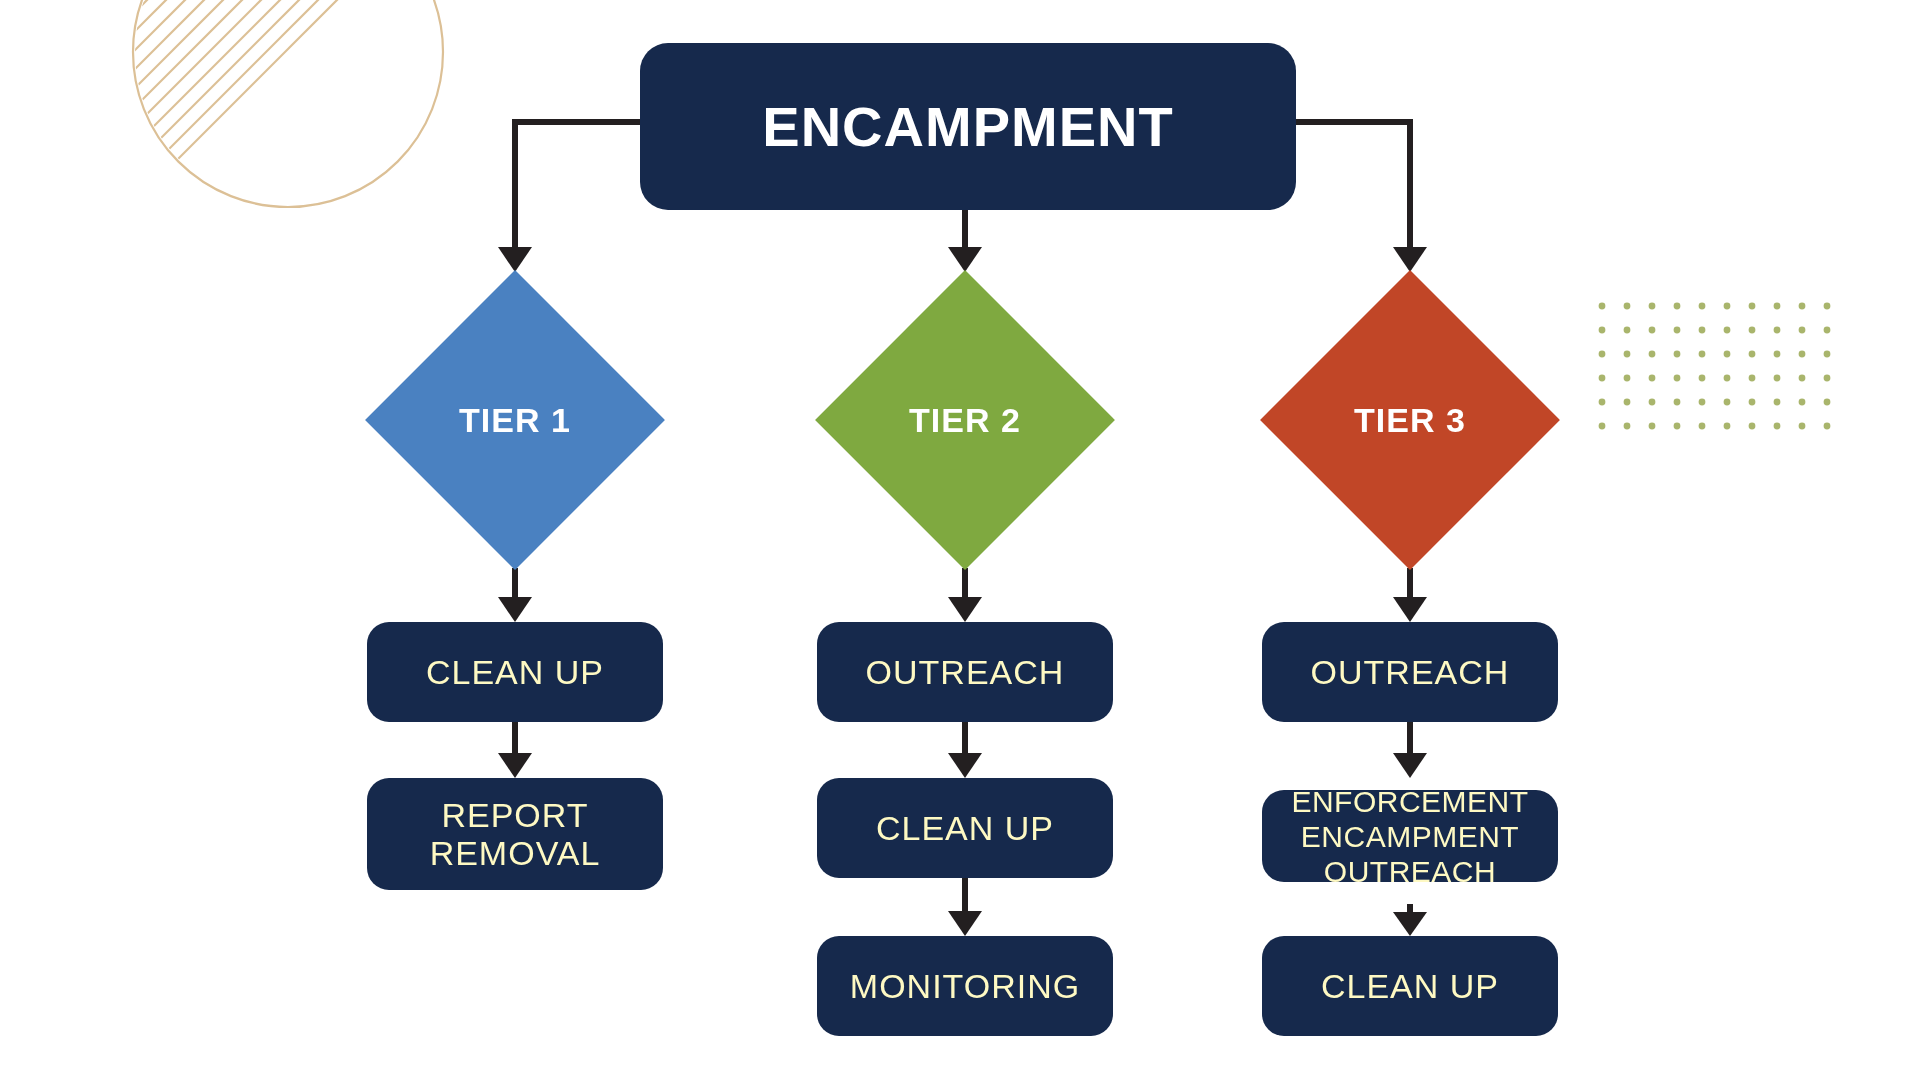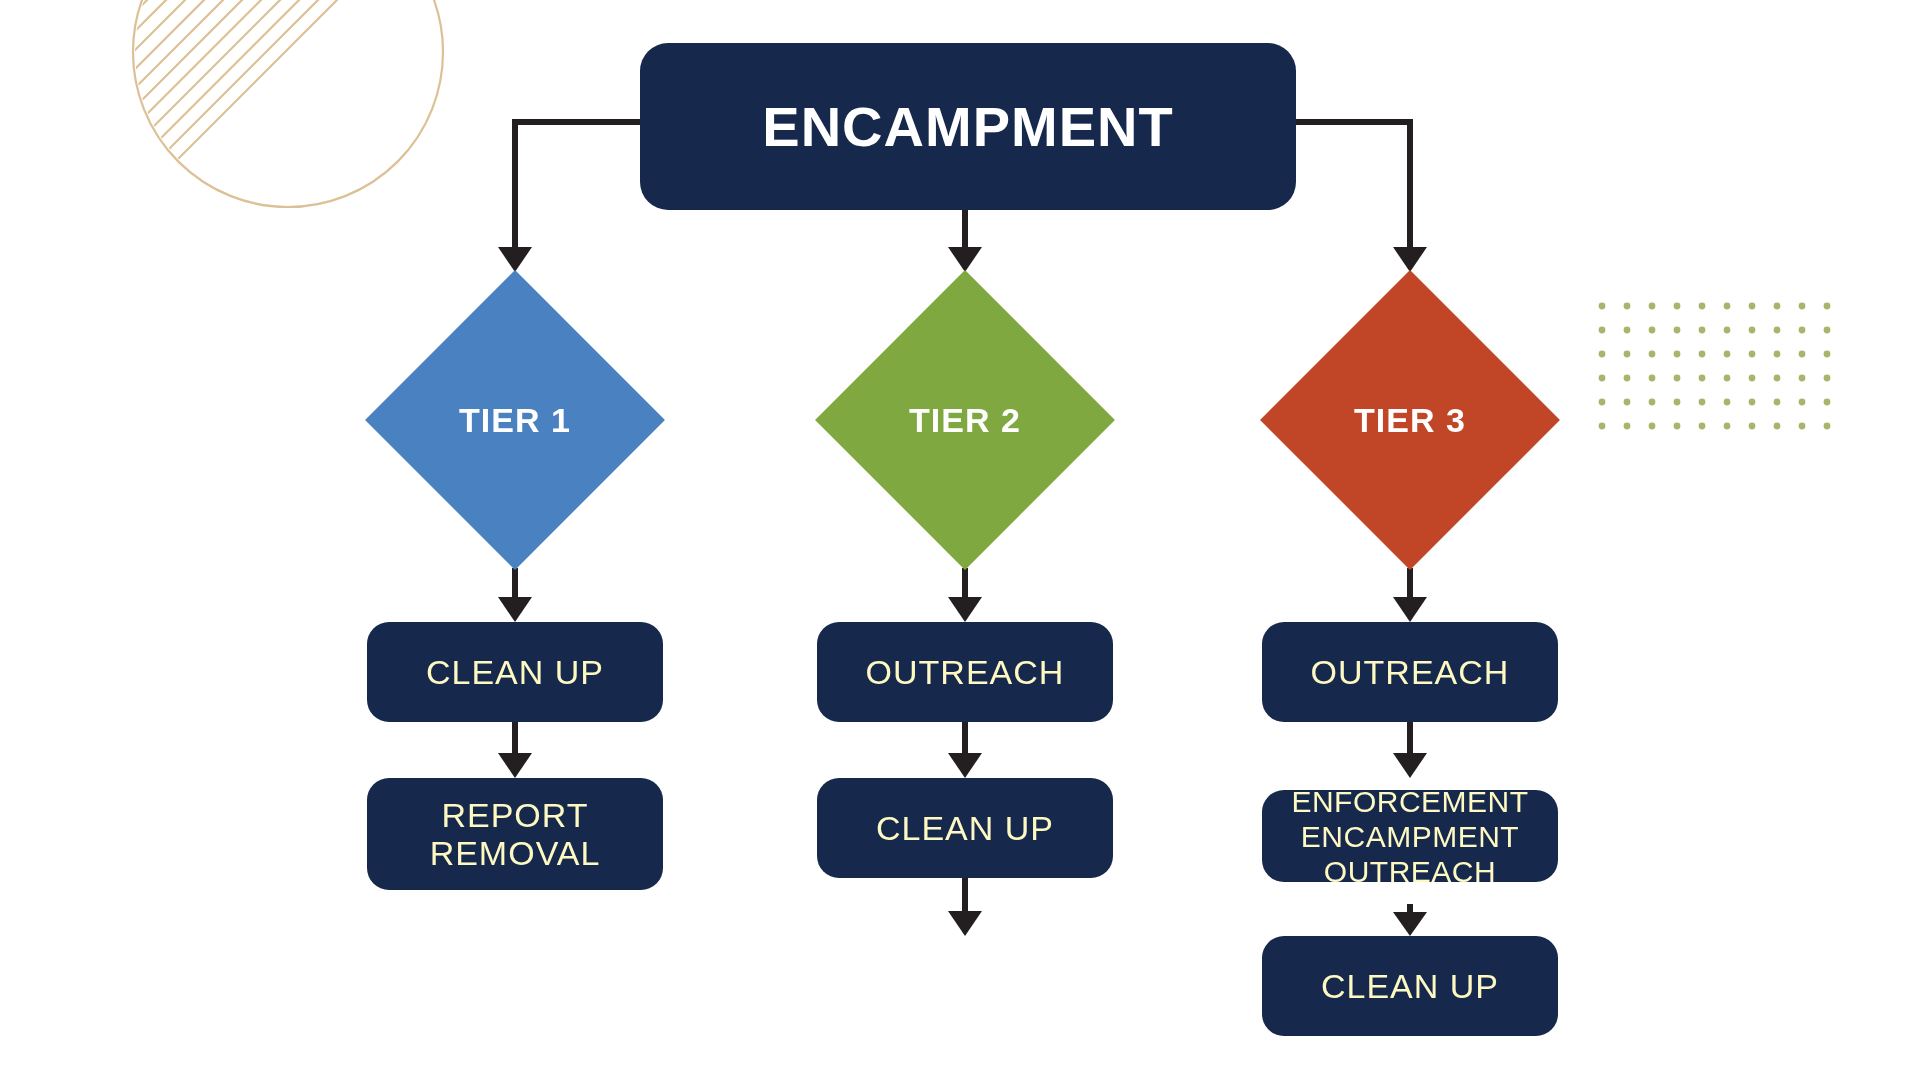--- a/index.html
+++ b/index.html
@@ -188,20 +188,23 @@
     <div>REPORT</div>
     <div>REMOVAL</div>
   </div>
 
   <div class="node" style="left: 817px; top: 622px; height: 100px; background-color: rgb(22, 41, 76);">
     <div>OUTREACH</div>
   </div>
   <div class="node" style="left: 817px; top: 778px; height: 100px; background-color: rgb(22, 41, 76);">
     <div>CLEAN UP</div>
   </div>
+  <div class="node" style="left: 817px; top: 936px; height: 100px; background-color: rgb(22, 41, 76);">
+    <div>MONITORING</div>
+  </div>
 
   <div class="node" style="left: 1262px; top: 622px; height: 100px; background-color: rgb(22, 41, 76);">
     <div>OUTREACH</div>
   </div>
   <div class="node small" style="left: 1262px; top: 778px; height: 92px; background-color: rgb(22, 41, 76); margin-top: 12px;">
     <div>ENFORCEMENT</div>
     <div>ENCAMPMENT</div>
     <div>OUTREACH</div>
   </div>
   <div class="node" style="left: 1262px; top: 936px; height: 100px; background-color: rgb(22, 41, 76);">

